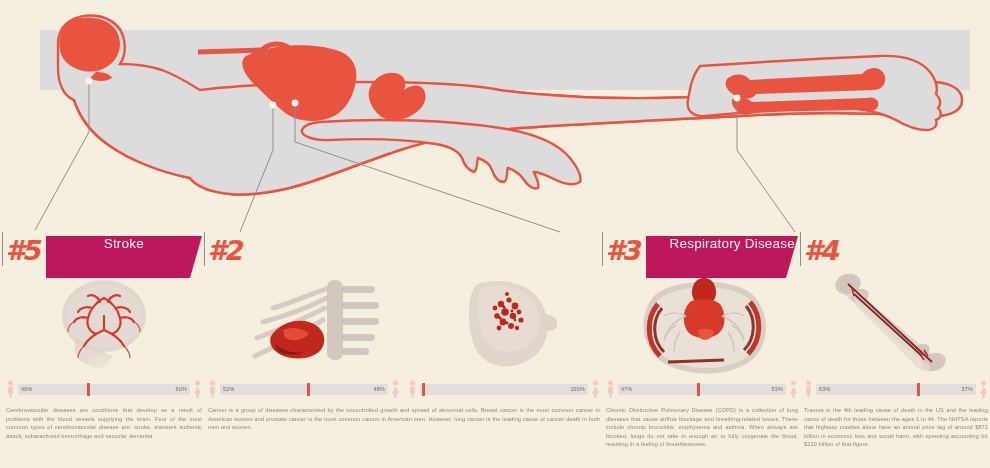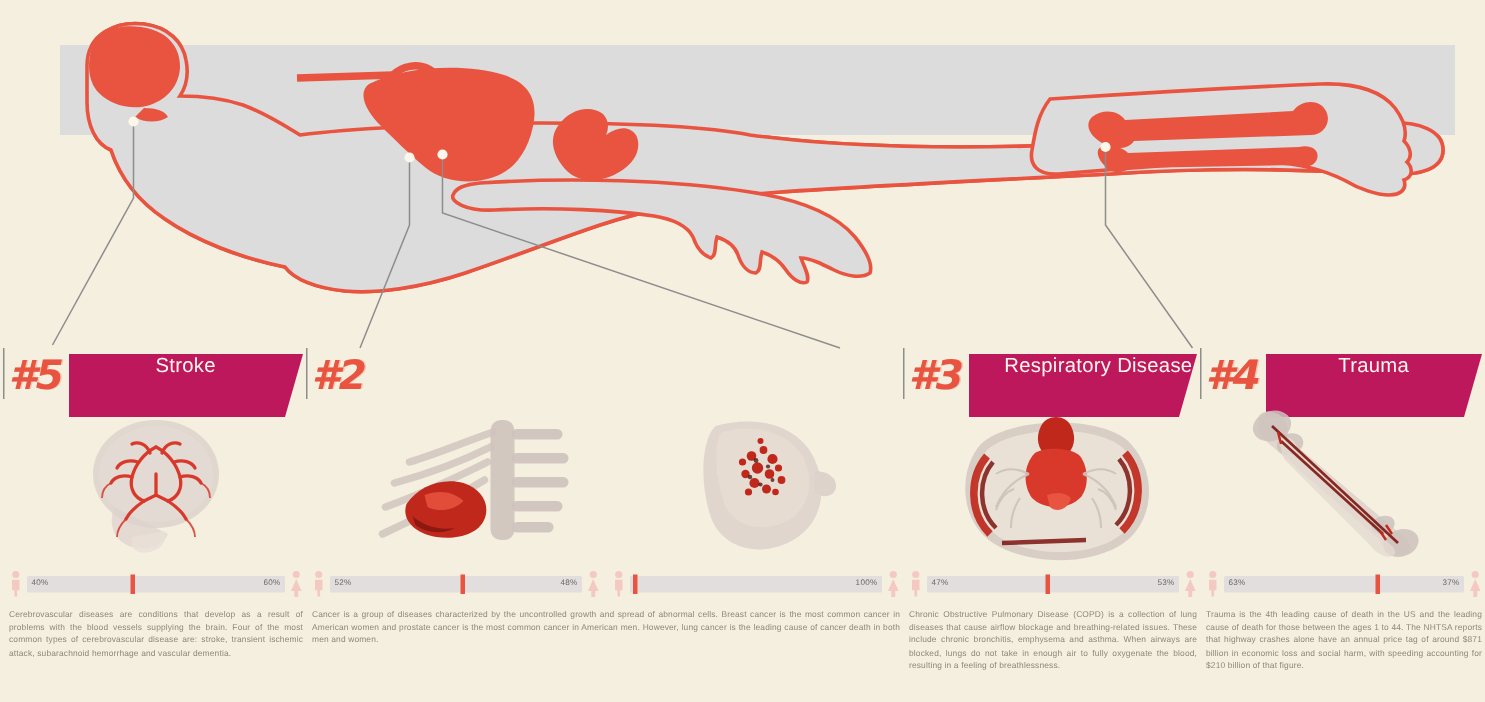--- a/index.html
+++ b/index.html
@@ -432,23 +432,20 @@
         </svg>
       </div>
     </div>
 
     <p class="copy">Chronic Obstructive Pulmonary Disease (COPD) is a collection of lung diseases that cause airflow blockage and breathing-related issues. These include chronic bronchitis, emphysema and asthma. When airways are blocked, lungs do not take in enough air to fully oxygenate the blood, resulting in a feeling of breathlessness.</p>
   </div>
 
   <div class="panel panel-trauma">
     <div class="hdr">
       <div class="rank">#4</div>
-      <div class="bar">
-        <span class="bar-label">Trauma</span>
-      </div>
     </div>
 
     <div class="imgrow">
       <div class="organ" style="position:absolute;left:20px;top:0;">
         <svg width="140" height="104" viewBox="0 0 140 104">
           <g fill="#ded3cb" opacity=".92">
             <path d="M16 12 C12 6 20 2 28 6 C34 9 36 16 34 22
                      L112 88 C118 92 118 100 110 100 C104 100 98 96 96 90
                      L20 24 C16 20 14 16 16 12 Z"></path>
           </g>

